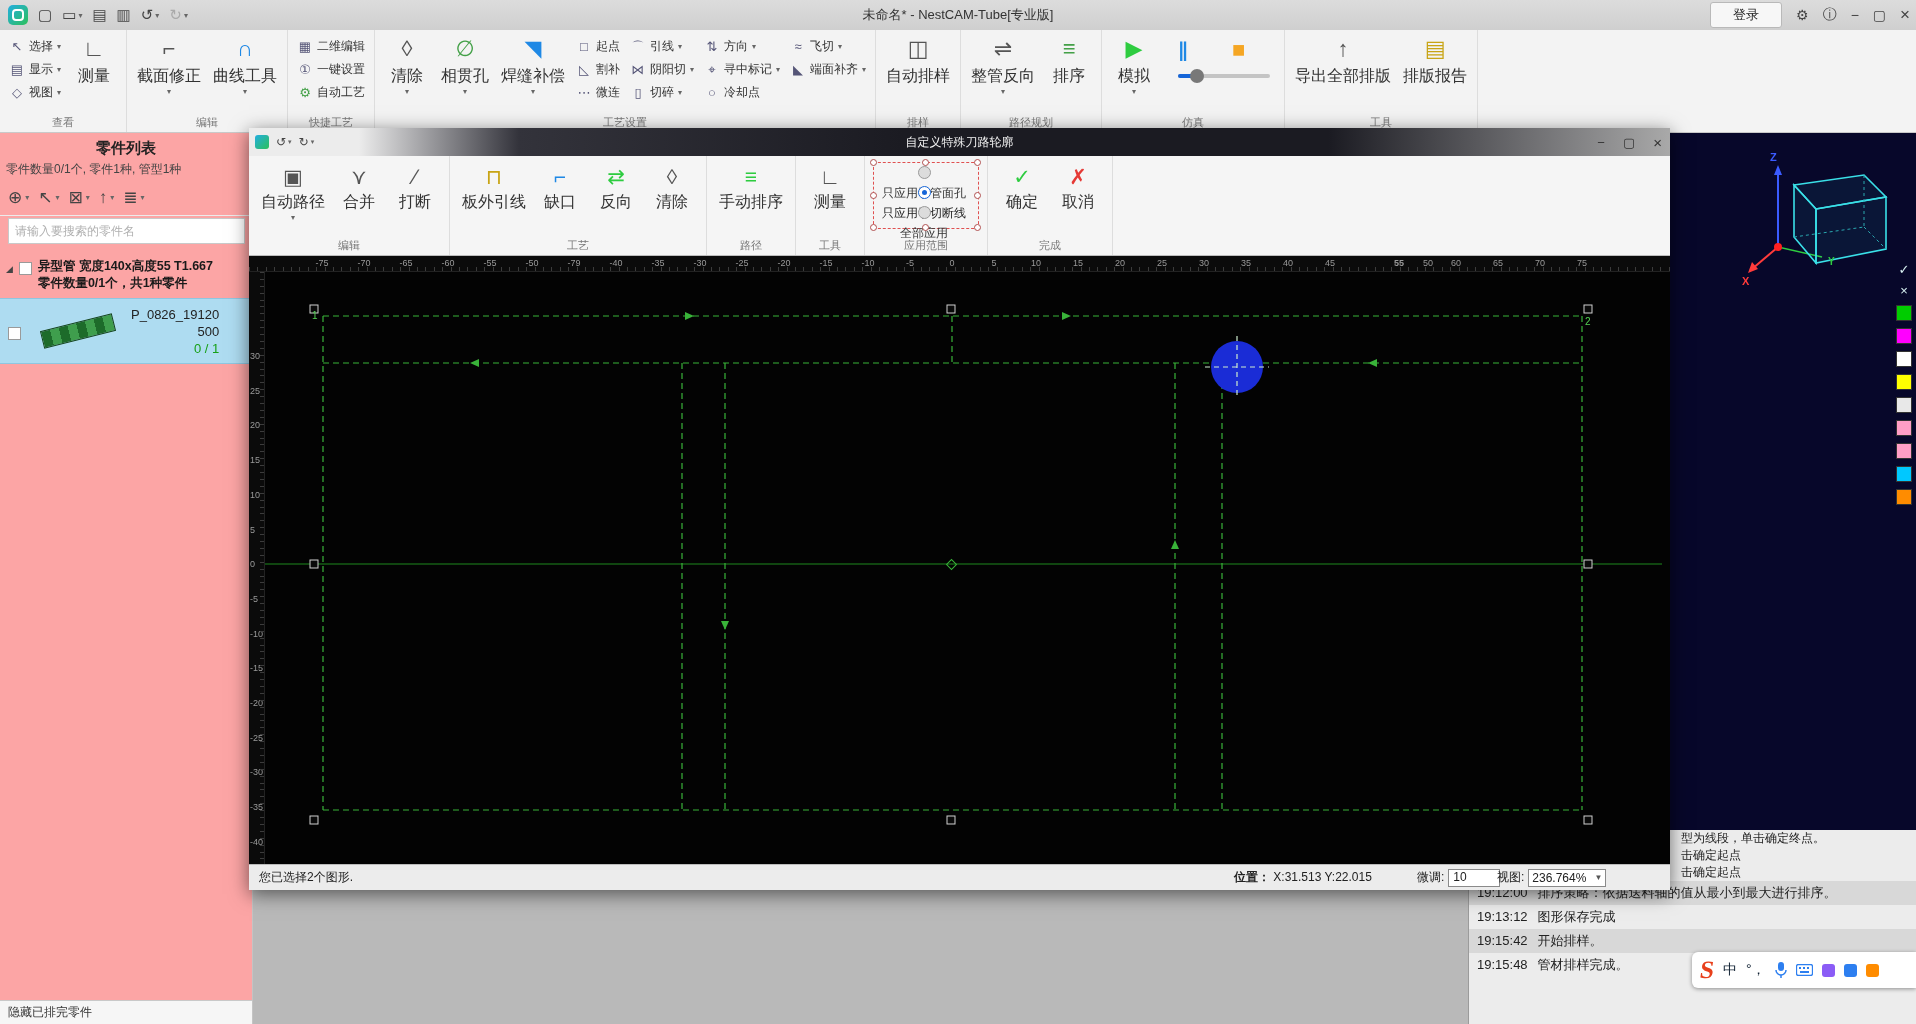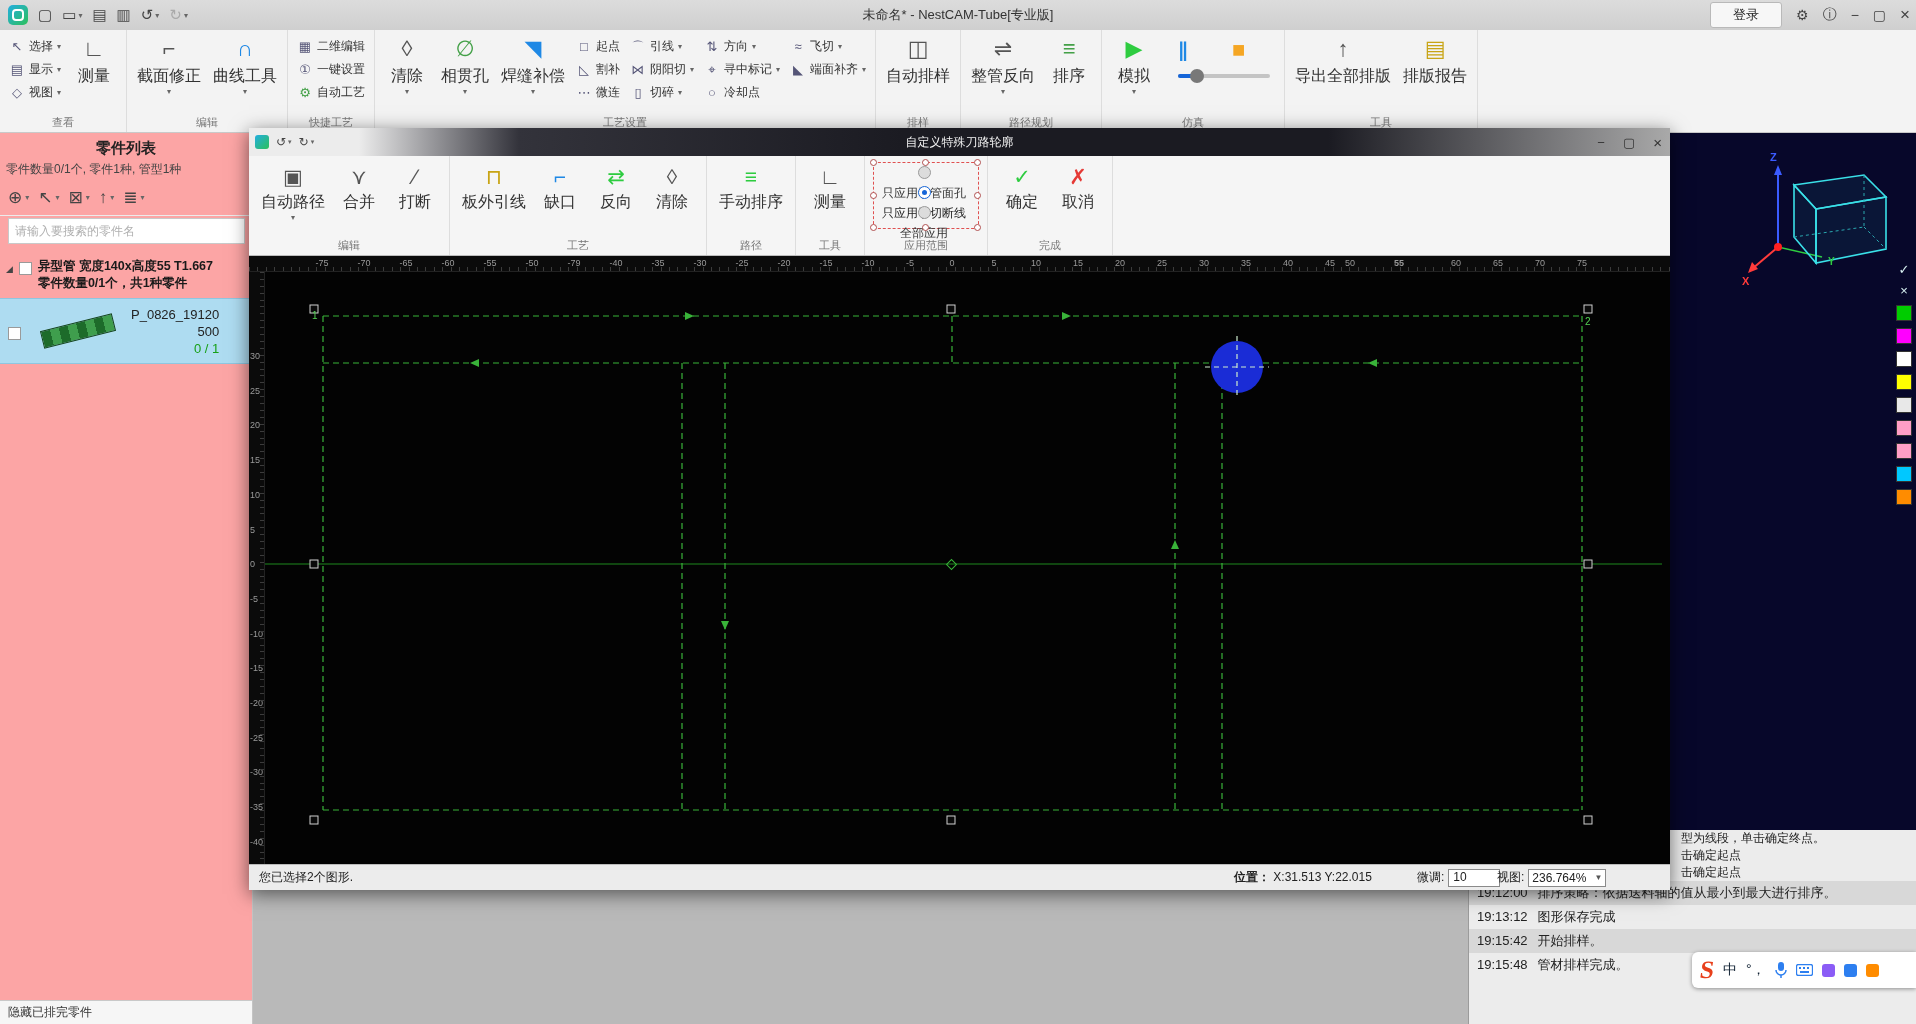--- a/index.html
+++ b/index.html
@@ -663,21 +663,21 @@
         <span class="rt-lbl" style="left: 703px;">0</span>
         <span class="rt-lbl" style="left: 745px;">5</span>
         <span class="rt-lbl" style="left: 787px;">10</span>
         <span class="rt-lbl" style="left: 829px;">15</span>
         <span class="rt-lbl" style="left: 871px;">20</span>
         <span class="rt-lbl" style="left: 913px;">25</span>
         <span class="rt-lbl" style="left: 955px;">30</span>
         <span class="rt-lbl" style="left: 997px;">35</span>
         <span class="rt-lbl" style="left: 1039px;">40</span>
         <span class="rt-lbl" style="left: 1081px;">45</span>
-        <span class="rt-lbl" style="left: 1101px;">50</span>
+        <span class="rt-lbl" style="left: 1179px;">50</span>
         <span class="rt-lbl" style="left: 1150px; font-weight: bold;">55</span>
         <span class="rt-lbl" style="left: 1207px;">60</span>
         <span class="rt-lbl" style="left: 1249px;">65</span>
         <span class="rt-lbl" style="left: 1291px;">70</span>
         <span class="rt-lbl" style="left: 1333px;">75</span>
       </div>
     <div class="ruler-left" id="ruler-left">
         <span class="rl-lbl" style="top: 84px;">30</span>
         <span class="rl-lbl" style="top: 118.7px;">25</span>
         <span class="rl-lbl" style="top: 153.4px;">20</span>

